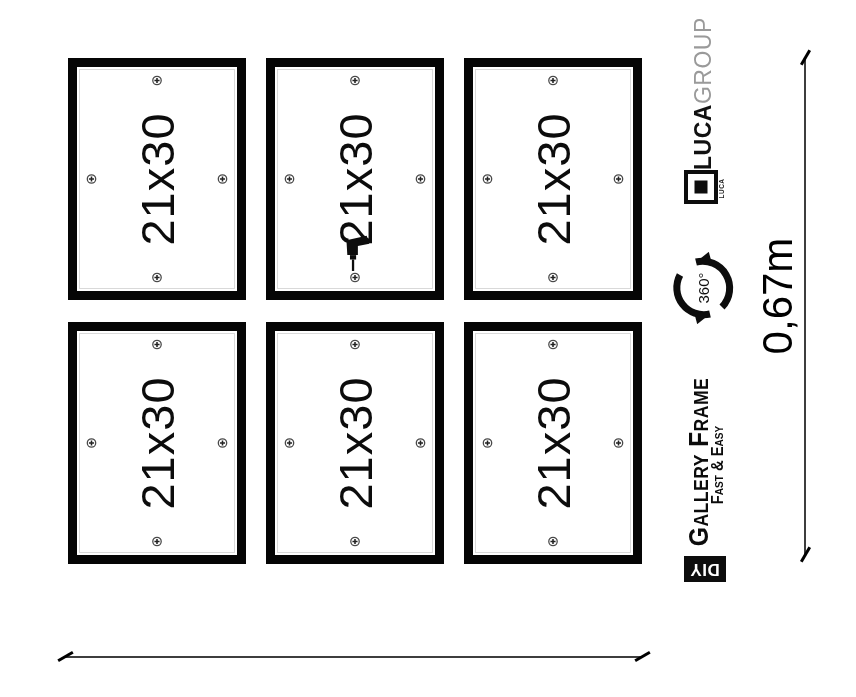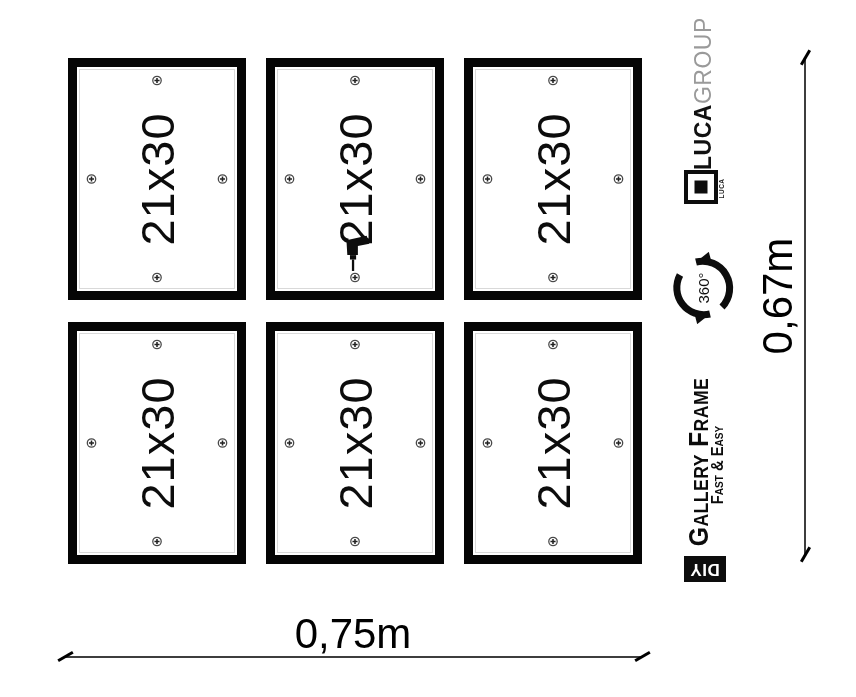--- a/index.html
+++ b/index.html
@@ -237,21 +237,20 @@
           <circle cx="6" cy="6" r="4.6" fill="#fff" stroke="#4a4a4a" stroke-width="1.4"></circle>
           <path d="M6 3.2 V8.8 M3.2 6 H8.8" stroke="#222" stroke-width="1.7"></path>
         </svg>
       <div class="frame-label">21x30</div>
     </div>
   </div>
 
   <div class="dim-line-h"></div>
   <div class="tick tick-h-left"></div>
   <div class="tick tick-h-right"></div>
-  <div class="dim-label-h">0,75m</div>
 
   <div class="dim-line-v"></div>
   <div class="tick tick-v-top"></div>
   <div class="tick tick-v-bottom"></div>
   <div class="dim-label-v">0,67m</div>
 
   <div class="luca-group rot">
     <span class="luca-bold">LUCA</span><span class="luca-light">GROUP</span>
   </div>
 

